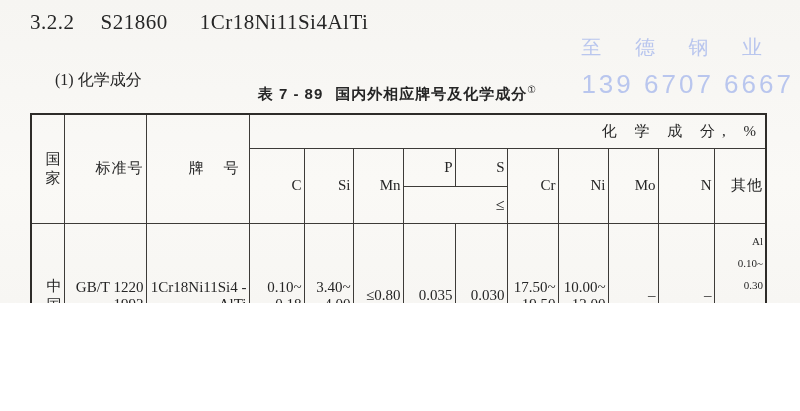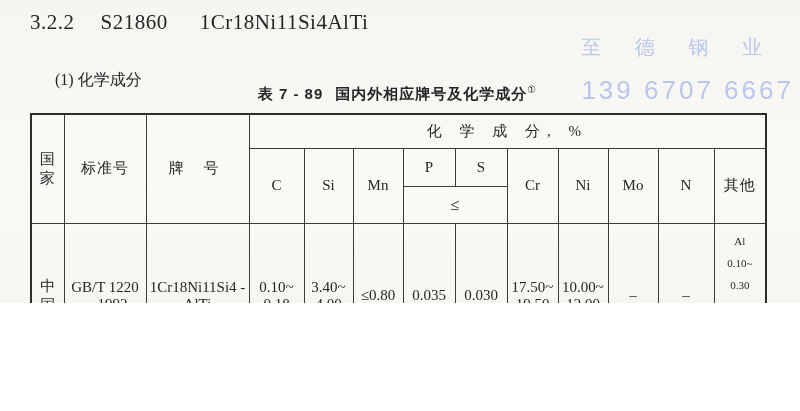--- a/index.html
+++ b/index.html
@@ -29,32 +29,32 @@
   }
   .caption .cap-label{margin-right:12px;}
   .caption sup{font-size:10px;font-weight:normal;}
   .watermark{
     position:absolute;right:6px;top:36px;
     text-align:right;line-height:1.1;
     font-family:"Liberation Sans","DejaVu Sans",sans-serif;
     pointer-events:none;
   }
   .watermark .wm1{font-size:20px;letter-spacing:14px;margin-right:18px;}
-  .watermark .wm2{font-size:26px;letter-spacing:3px;margin-top:18px;text-align:center;}
+  .watermark .wm2{font-size:26px;letter-spacing:3px;margin-top:12px;text-align:center;}
   table.comp{
     position:absolute;left:30px;top:113px;
     width:735px;border-collapse:collapse;table-layout:fixed;
     font-size:15px;
   }
   table.comp,table.comp td,table.comp th{
     border:1px solid #3d3b38;
   }
   table.comp{border:2px solid #2e2c29;}
   table.comp td,table.comp th{
-    padding:6px 2px;text-align:center;vertical-align:middle;
+    padding:6px 2px;text-align:right;vertical-align:middle;
     font-weight:normal;white-space:pre-line;
     overflow:hidden;
   }
   .grp{letter-spacing:7px;font-size:15px;}
   .hdr-cn{letter-spacing:1px;}
   .hdr-grade{letter-spacing:8px;}
   .le-sym{font-size:16px;}
   .other-cell{font-size:11px;line-height:22px;padding:2px 1px;}
   .footnote{
     position:absolute;left:68px;top:375px;

